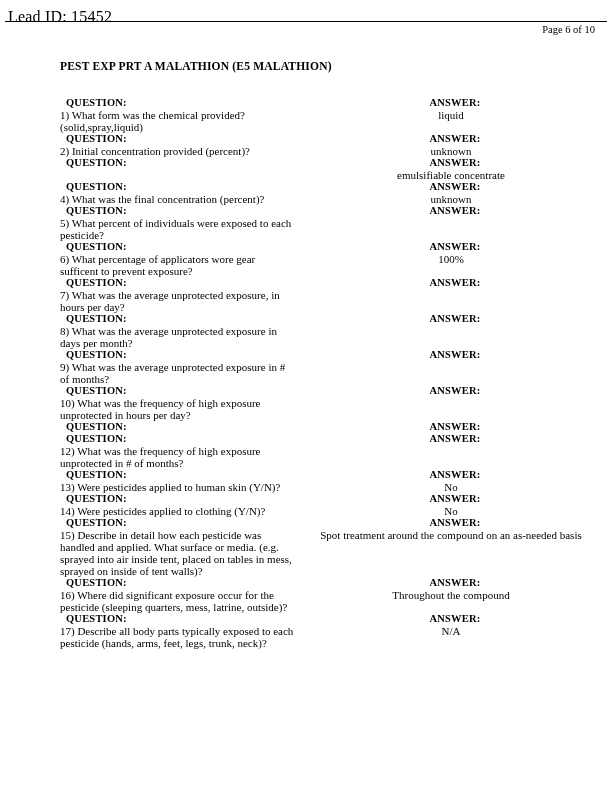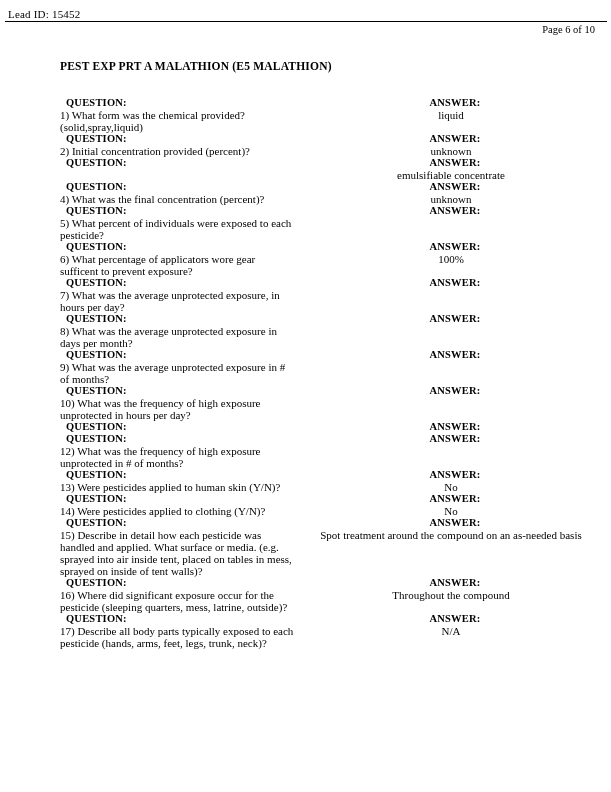--- a/index.html
+++ b/index.html
@@ -14,21 +14,21 @@
     background: #ffffff;
     font-family: "Liberation Serif", "DejaVu Serif", serif;
     color: #000000;
     overflow: hidden;
     margin: 0 auto;
   }
   .lead-id {
     position: absolute;
     top: 8px;
     left: 8px;
-    font-size: 11px;
+    font-size: 16px;
     letter-spacing: 0.2px;
   }
   .top-rule {
     position: absolute;
     top: 21px;
     left: 5px;
     right: 4px;
     border-top: 1px solid #000;
     height: 0;
   }

